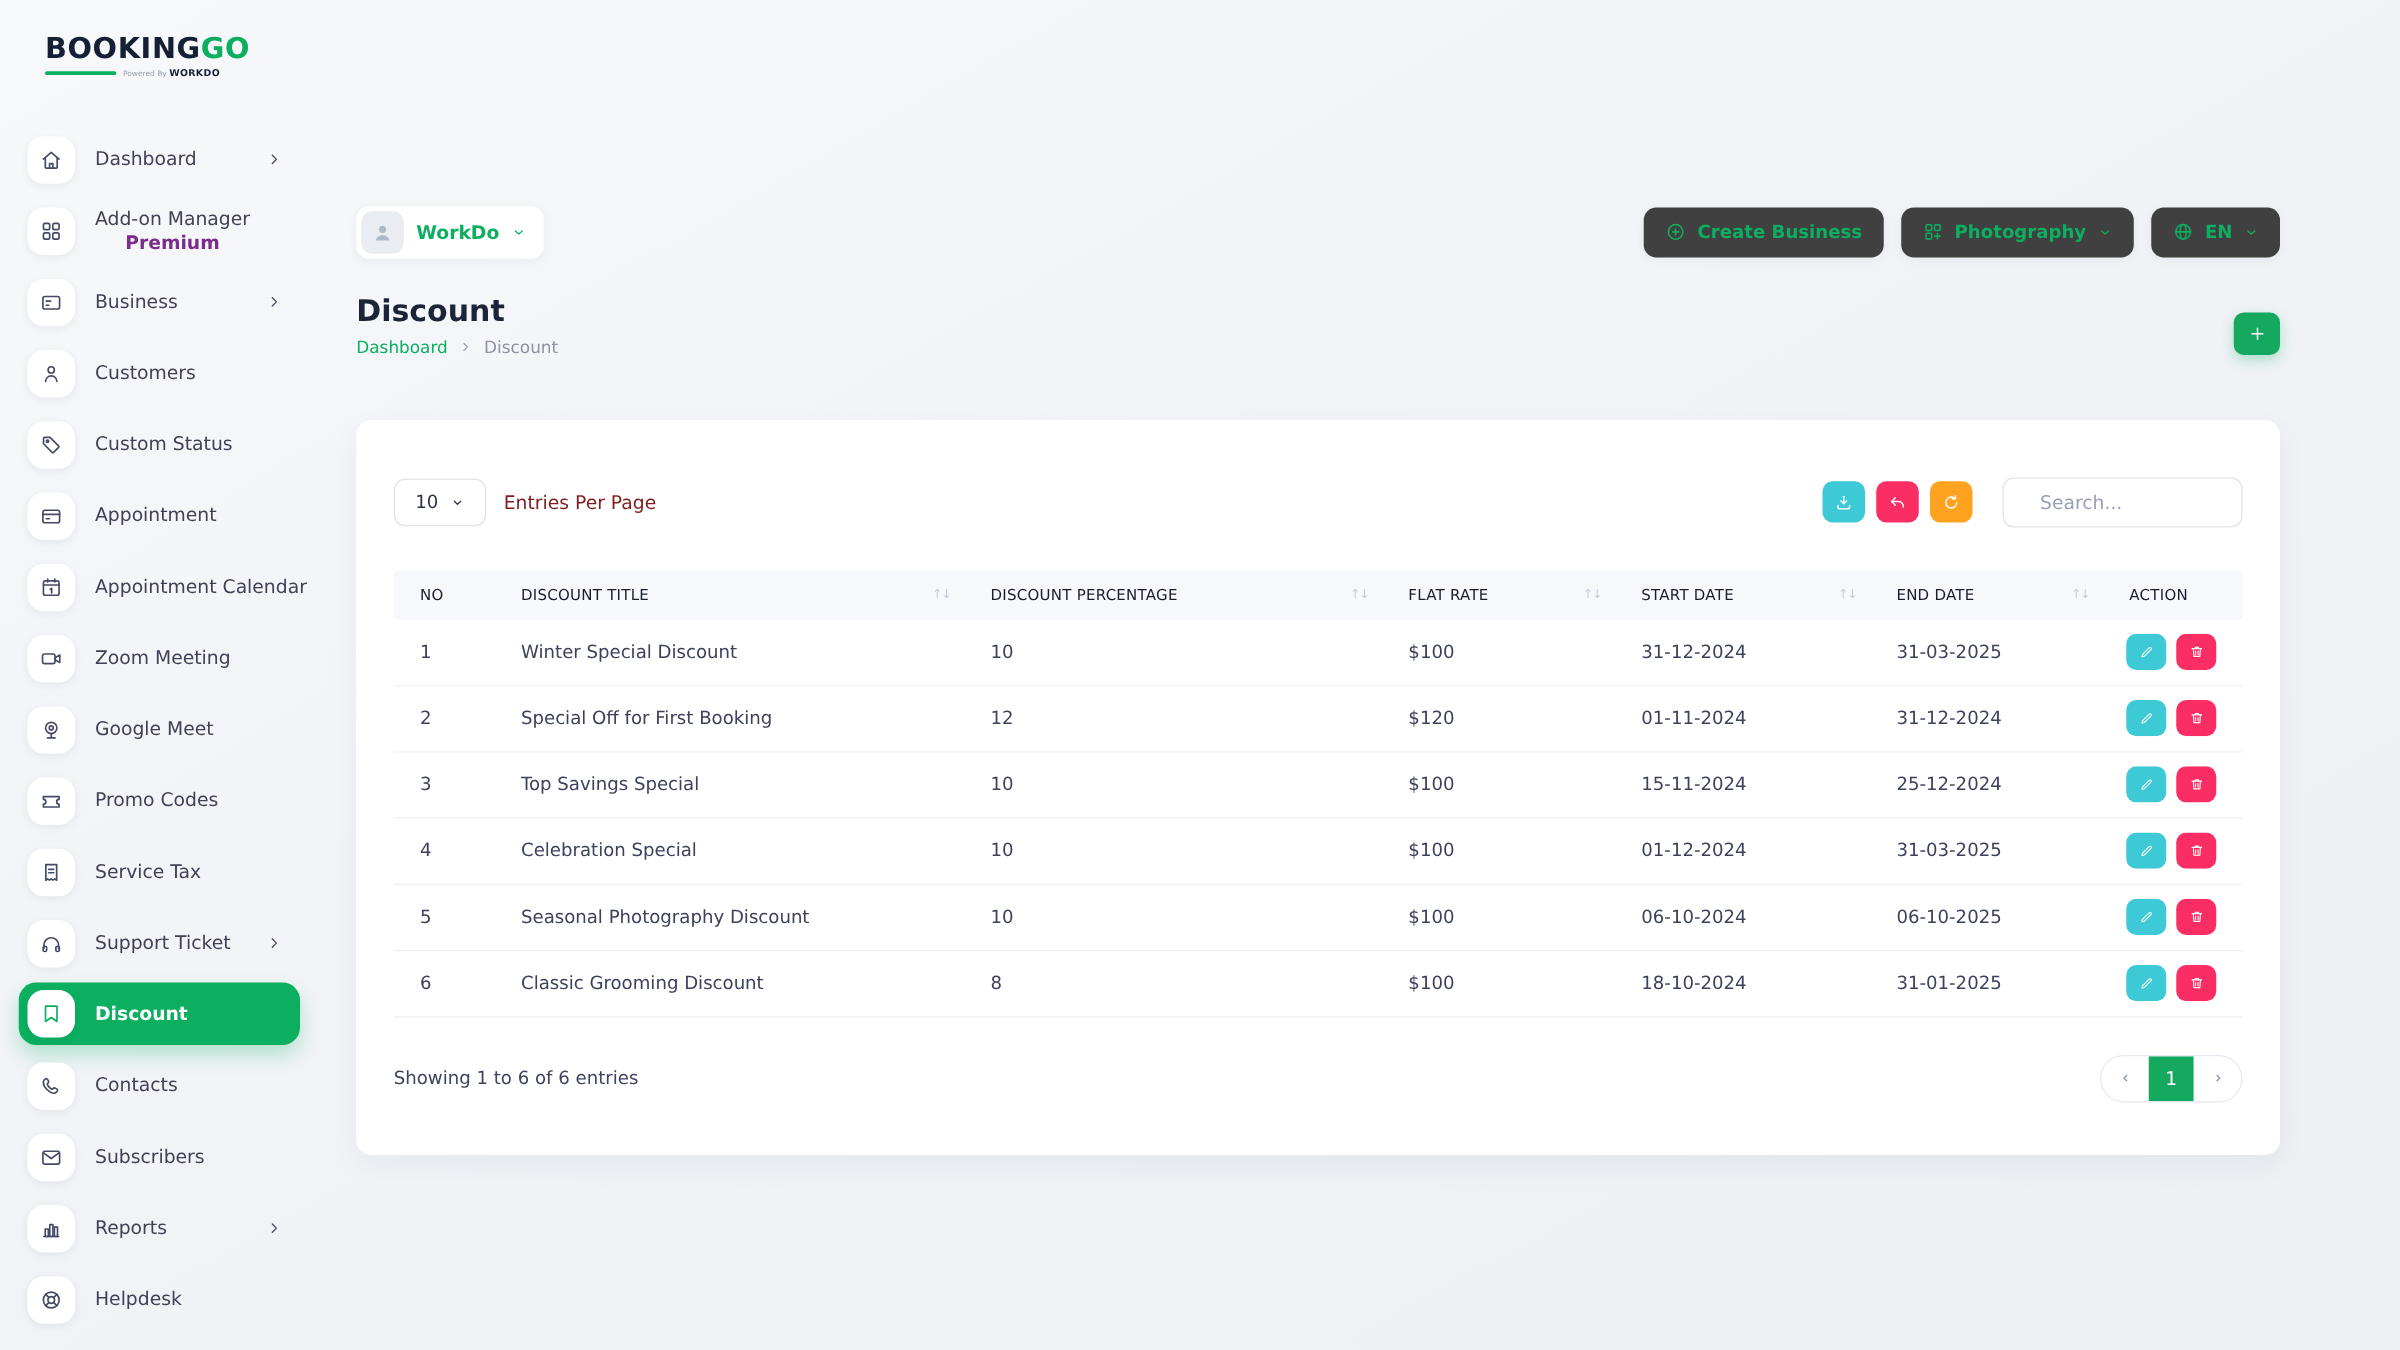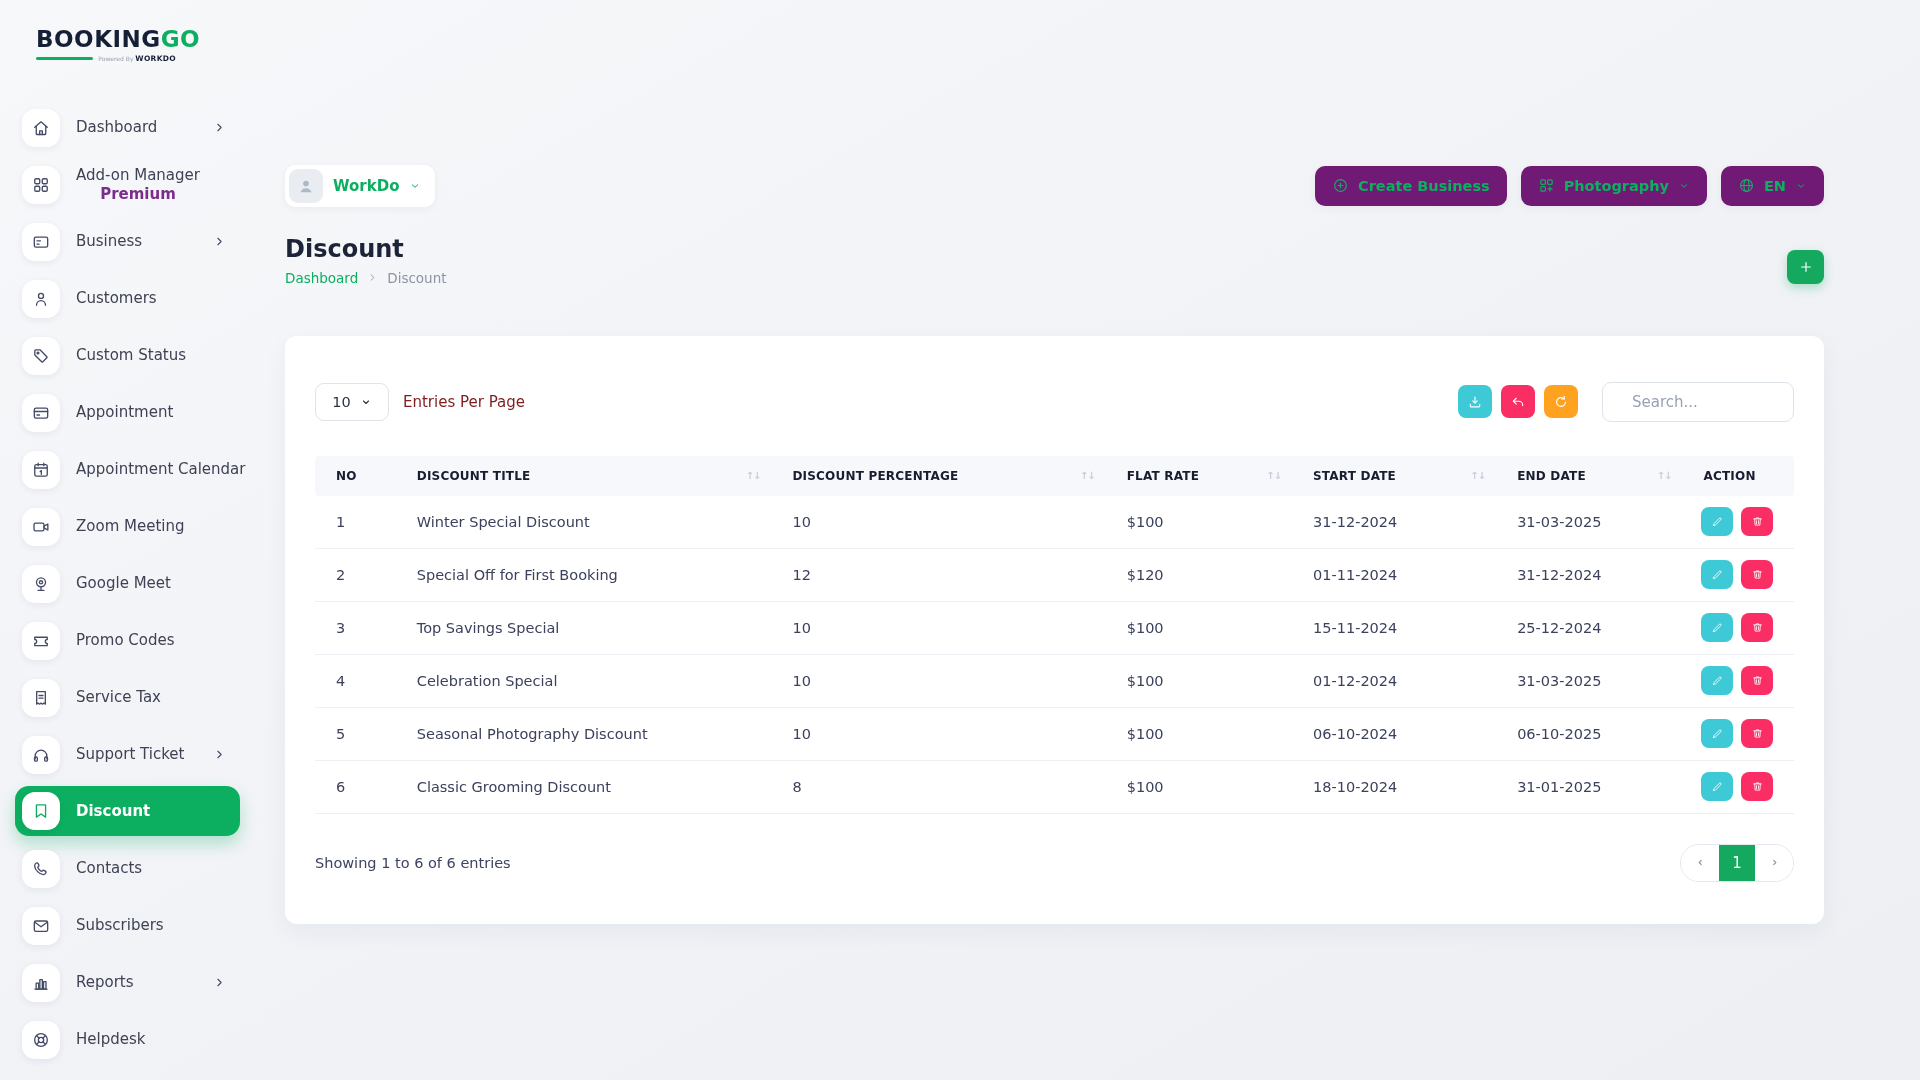--- a/index.html
+++ b/index.html
@@ -44,21 +44,21 @@
   .topbar { height:58px; display:flex; align-items:center; justify-content:space-between; }
   .workspace { display:flex; align-items:center; gap:10px; background:#fff; border:none; cursor:pointer;
     border-radius:10px; padding:4px 14px 4px 4px; height:42px; box-shadow:0 2px 8px rgba(30,40,80,.05);
     font-family:inherit; }
   .avatar { width:34px; height:34px; border-radius:9px; background:#e9edf2; display:flex; align-items:center; justify-content:center; }
   .avatar svg { width:20px; height:20px; fill:#aeb9c6; }
   .ws-label { font-size:15px; font-weight:700; color:#0CAF60; }
   .chev-dn svg { width:12px; height:12px; stroke:#0CAF60; fill:none; stroke-width:2; stroke-linecap:round; stroke-linejoin:round; }
 
   .topbar-right { display:flex; align-items:center; gap:14px; }
-  .pill-btn { display:flex; align-items:center; gap:9px; background:#701a75; border:none; cursor:pointer;
+  .pill-btn { display:flex; align-items:center; gap:9px; background:#404040; border:none; cursor:pointer;
     height:40px; border-radius:10px; padding:0 17px; box-shadow:0 2px 8px rgba(30,40,80,.05);
     font-family:inherit; font-size:14.5px; font-weight:600; color:#0CAF60; }
   .pill-btn svg.g-icon { width:17px; height:17px; stroke:#0CAF60; fill:none; stroke-width:1.7; stroke-linecap:round; stroke-linejoin:round; }
 
   
   .page-head { margin-top:20px; display:flex; align-items:center; justify-content:space-between; }
   .page-title { font-size:24px; font-weight:700; color:#1c2437; }
   .breadcrumb { margin-top:7px; display:flex; align-items:center; gap:9px; font-size:13.5px; }
   .bc-link { color:#0CAF60; text-decoration:none; cursor:pointer; }
   .bc-sep svg { width:11px; height:11px; stroke:#8c93a3; fill:none; stroke-width:2; stroke-linecap:round; stroke-linejoin:round; }
@@ -85,21 +85,21 @@
   .tool-undo { background:#FB2D65; }
   .tool-refresh { background:#FFA21F; }
   .search-input { width:192px; height:40px; margin-left:15px; border:1px solid #dfe3ea; border-radius:9px;
     padding:0 29px; font-family:inherit; font-size:15px; color:#3c415c; background:#fff; outline:none; }
   .search-input::placeholder { color:#98a1b5; }
 
   
   .table { margin-top:34px; }
   .thead-row, .tr { display:grid; grid-template-columns:5.8% 25.4% 22.6% 12.6% 13.8% 12.6% 7.2%; align-items:center; }
   .thead-row { height:40px; background:#f7f8fc; border-radius:4px; }
-  .th { font-size:12px; font-weight:700; color:#181d2f; letter-spacing:.2px; padding:0 16px;
+  .th { font-size:12px; font-weight:400; color:#181d2f; letter-spacing:.2px; padding:0 16px;
     display:flex; align-items:center; justify-content:space-between; white-space:nowrap; }
   .th.col-no { padding-left:21px; }
   .sort { font-size:10px; color:#c8cdd9; letter-spacing:-1px; cursor:pointer; }
   .sort::after { content:"\2191\2193"; }
   .tr { height:53px; border-bottom:1px solid #edeff4; }
   .td { font-size:14.5px; color:#3c415c; padding:0 16px; white-space:nowrap; overflow:hidden; }
   .td.col-no { padding-left:21px; }
   .td-actions { display:flex; gap:8px; padding:0 14px; }
   .act-btn { width:32px; height:29px; border:none; border-radius:8px; cursor:pointer;
     display:flex; align-items:center; justify-content:center; }

